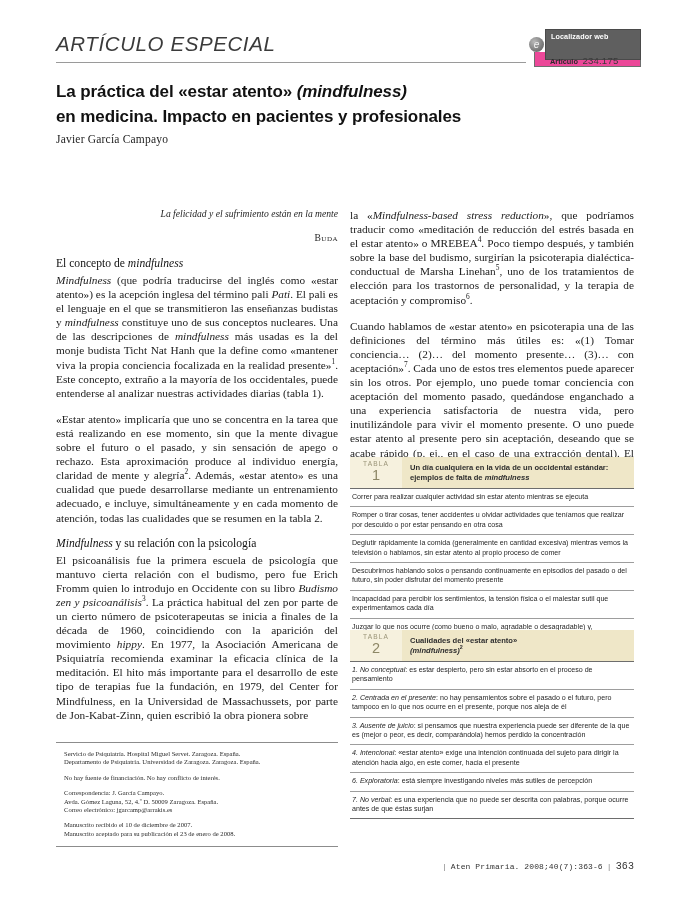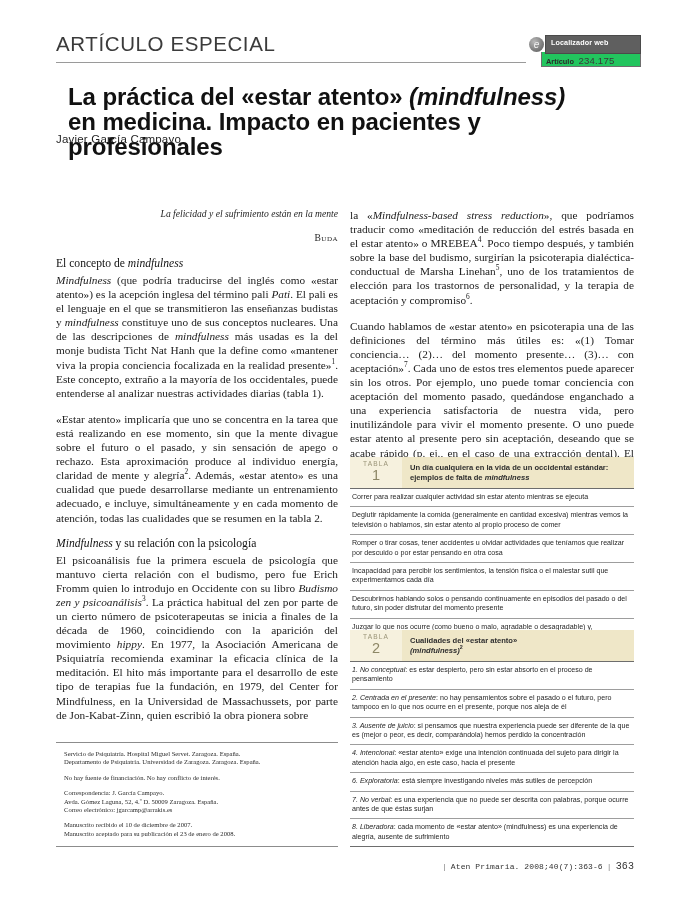--- a/index.html
+++ b/index.html
@@ -21,20 +21,21 @@
     width: 676px;
     height: 897px;
   }
 
   
   .kicker-wrap {
     position: absolute;
     left: 56px;
     top: 32px;
     width: 470px;
+    font-style: italic;
   }
   .kicker {
     font-family: "Liberation Sans", sans-serif;
     font-weight: 300;
     font-size: 20.5px;
     letter-spacing: 0.6px;
     color: #3b3b3b;
     padding-bottom: 6px;
     border-bottom: 1.1px solid #9a9a9a;
     display: block;
@@ -71,69 +72,68 @@
     font-size: 10px;
     font-style: italic;
     color: #f2f2f2;
   }
   .badge-label {
     background: #5f5f5f;
     color: #ffffff;
     font-size: 7.2px;
     font-weight: bold;
     line-height: 13px;
-    height: 19px;
+    height: 31px;
     padding: 0 6px 0 5px;
     letter-spacing: 0.1px;
     white-space: nowrap;
     flex: 1 1 auto;
     border: 1px solid #4a4a4a;
     box-sizing: border-box;
   }
   .badge-bottom {
-    margin-left: 12px;
+    margin-left: 5px;
     border: 1px solid #6e6e6e;
     border-top: none;
-    background: #22c55e;
+    background: #ec4899;
     height: 14px;
     line-height: 14px;
-    padding: 0 4px;
+    padding: 0 15px;
     white-space: nowrap;
   }
   .badge-bottom .b-art {
     font-size: 7.4px;
     font-weight: bold;
     color: #2a2a2a;
   }
   .badge-bottom .b-num {
     font-size: 9.6px;
     color: #3a3a3a;
     letter-spacing: 0.2px;
   }
 
   .title {
     position: absolute;
     left: 56px;
     top: 68px;
     width: 520px;
     font-family: "Liberation Sans", sans-serif;
     font-weight: bold;
-    font-size: 24px;
+    font-size: 17px;
     line-height: 25px;
     color: #111111;
     letter-spacing: -0.1px;
-    margin-left: 12px;
   }
   .title .it { font-style: italic; font-weight: bold; }
 
   .author {
     position: absolute;
     left: 56px;
     top: 133px;
-    font-family: Liberation Sans, sans-serif;
+    font-family: Liberation Serif, serif;
     font-size: 11.5px;
     color: #232323;
     letter-spacing: 0.2px;
   }
 
   
   .col-left {
     position: absolute;
     left: 56px;
     top: 208px;
@@ -364,47 +364,46 @@
         <span class="w">TABLA</span>
         <span class="n">1</span>
       </div>
       <div class="tbl-title">
         <span>Un día cualquiera en la vida de un occidental estándar:</span><br>
         <span>ejemplos de falta de </span><span class="it">mindfulness</span>
       </div>
     </div>
     <div class="tbl-rows">
       <div class="tbl-row">Correr para realizar cualquier actividad sin estar atento mientras se ejecuta</div>
+      <div class="tbl-row">Romper o tirar cosas, tener accidentes u olvidar actividades que teníamos que realizar por descuido o por estar pensando en otra cosa</div>
       <div class="tbl-row">Deglutir rápidamente la comida (generalmente en cantidad excesiva) mientras vemos la televisión o hablamos, sin estar atento al propio proceso de comer</div>
-      <div class="tbl-row">Romper o tirar cosas, tener accidentes u olvidar actividades que teníamos que realizar por descuido o por estar pensando en otra cosa</div>
+      <div class="tbl-row">Descubrirnos hablando solos o pensando continuamente en episodios del pasado o del futuro, sin poder disfrutar del momento presente</div>
       <div class="tbl-row">Incapacidad para percibir los sentimientos, la tensión física o el malestar sutil que experimentamos cada día</div>
-      <div class="tbl-row">Descubrirnos hablando solos o pensando continuamente en episodios del pasado o del futuro, sin poder disfrutar del momento presente</div>
       <div class="tbl-row">Juzgar lo que nos ocurre (como bueno o malo, agradable o desagradable) y, secundariamente, apegarnos o rechazar la experiencia</div>
     </div>
   </div>
 
   <div class="table-box" id="table2">
     <div class="tbl-head">
       <div class="tbl-num">
         <span class="w">TABLA</span>
         <span class="n">2</span>
       </div>
       <div class="tbl-title">
         <span>Cualidades del «estar atento»</span><br>
         <span class="it">(mindfulness)</span><sup>2</sup>
       </div>
     </div>
     <div class="tbl-rows" id="t2rows">
         <div class="tbl-row"><span class="num">1. </span><span class="it">No conceptual</span><span>: es estar despierto, pero sin estar absorto en el proceso de pensamiento</span></div>
         <div class="tbl-row"><span class="num">2. </span><span class="it">Centrada en el presente</span><span>: no hay pensamientos sobre el pasado o el futuro, pero tampoco en lo que nos ocurre en el presente, porque nos aleja de él</span></div>
         <div class="tbl-row"><span class="num">3. </span><span class="it">Ausente de juicio</span><span>: si pensamos que nuestra experiencia puede ser diferente de la que es (mejor o peor, es decir, comparándola) hemos perdido la concentración</span></div>
-        <div class="tbl-row"><span class="num">4. </span><span class="it">Intencional</span><span>: «estar atento» exige una intención continuada del sujeto para dirigir la atención hacia algo, en este caso, hacia el presente</span></div>
+        <div class="tbl-row"><span class="num">4. </span><span class="it">Intencional</span><span>: «estar atento» exige una intención continuada del sujeto para dirigir la atención hacia algo, en este comer, hacia el presente</span></div>
         <div class="tbl-row"><span class="num">6. </span><span class="it">Exploratoria</span><span>: está siempre investigando niveles más sutiles de percepción</span></div>
         <div class="tbl-row"><span class="num">7. </span><span class="it">No verbal</span><span>: es una experiencia que no puede ser descrita con palabras, porque ocurre antes de que éstas surjan</span></div>
-        <div class="tbl-row"><span class="num">8. </span><span class="it">Liberadora</span><span>: cada momento de «estar atento» (mindfulness) es una experiencia de alegría, ausente de sufrimiento</span></div>
       </div>
   </div>
 
   <div class="footer">
     <span class="bar">|</span><span>Aten Primaria. 2008;40(7):363-6</span><span class="bar">|</span><span class="pg">363</span>
   </div>
 
 </div>
 
 </body></html>

